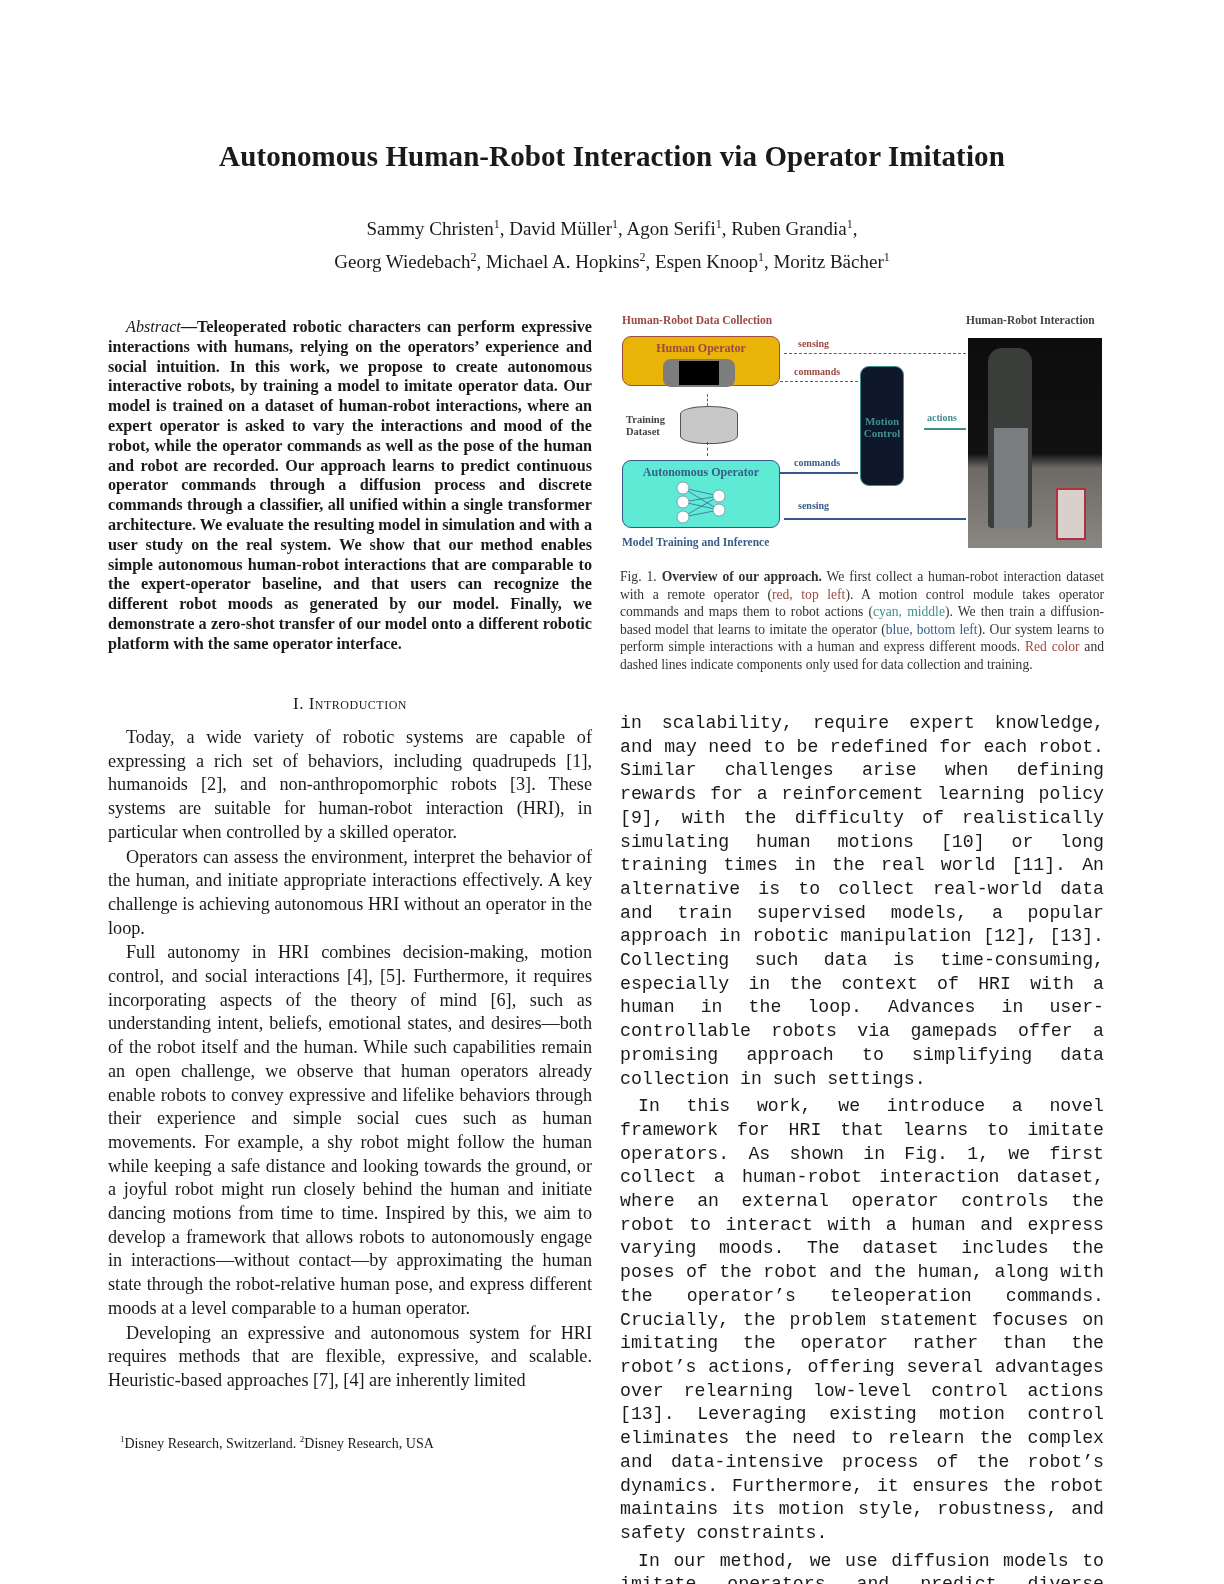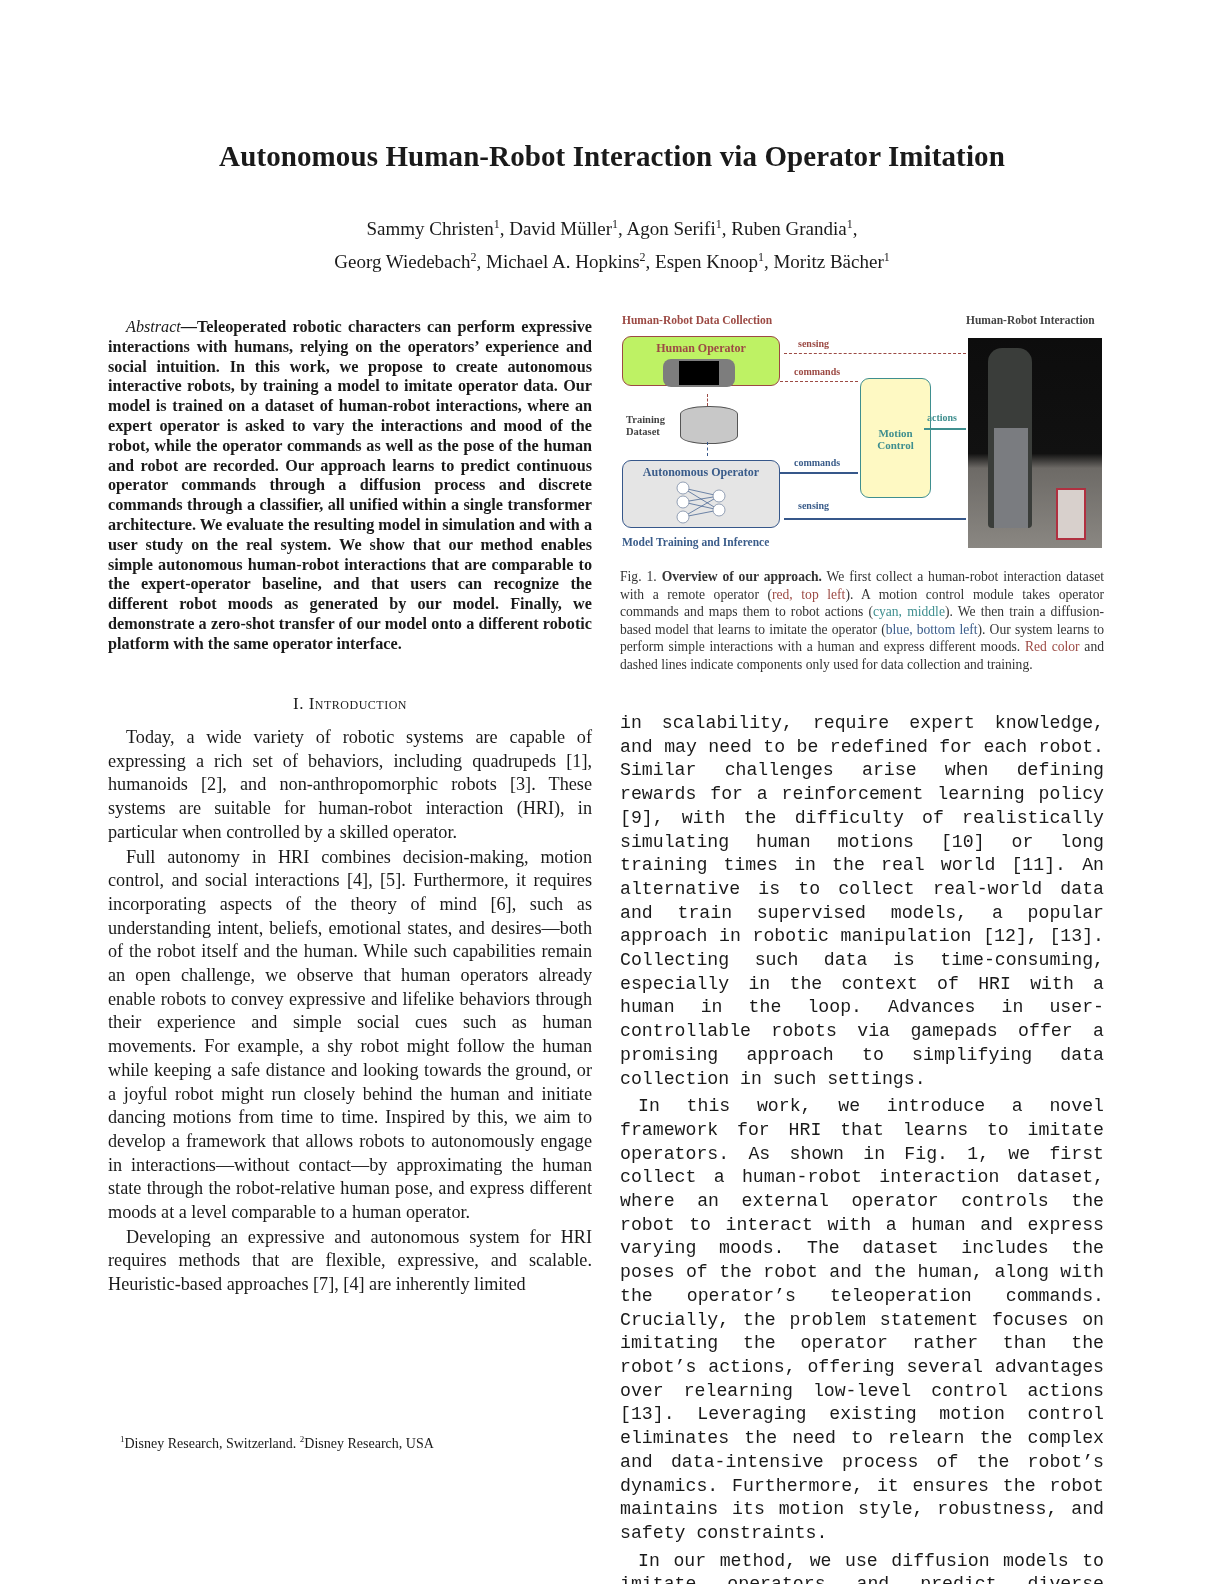--- a/index.html
+++ b/index.html
@@ -59,50 +59,51 @@
 </div>
 
 <div class="abstract">
   <p><span class="lead">Abstract</span><span>—</span><span>Teleoperated robotic characters can perform expressive interactions with humans, relying on the operators’ experience and social intuition. In this work, we propose to create autonomous interactive robots, by training a model to imitate operator data. Our model is trained on a dataset of human-robot interactions, where an expert operator is asked to vary the interactions and mood of the robot, while the operator commands as well as the pose of the human and robot are recorded. Our approach learns to predict continuous operator commands through a diffusion process and discrete commands through a classifier, all unified within a single transformer architecture. We evaluate the resulting model in simulation and with a user study on the real system. We show that our method enables simple autonomous human-robot interactions that are comparable to the expert-operator baseline, and that users can recognize the different robot moods as generated by our model. Finally, we demonstrate a zero-shot transfer of our model onto a different robotic platform with the same operator interface.</span></p>
 </div>
 
 <div class="section-heading">I. Introduction</div>
 
 <div class="col col-left" style="top: 726px;">
   <p>Today, a wide variety of robotic systems are capable of expressing a rich set of behaviors, including quadrupeds [1], humanoids [2], and non-anthropomorphic robots [3]. These systems are suitable for human-robot interaction (HRI), in particular when controlled by a skilled operator.</p>
+  <p>Operators can assess the environment, interpret the behavior of the human, and initiate appropriate interactions effectively. A key challenge is achieving autonomous HRI without an operator in the loop.</p>
   <p>Full autonomy in HRI combines decision-making, motion control, and social interactions [4], [5]. Furthermore, it requires incorporating aspects of the theory of mind [6], such as understanding intent, beliefs, emotional states, and desires—both of the robot itself and the human. While such capabilities remain an open challenge, we observe that human operators already enable robots to convey expressive and lifelike behaviors through their experience and simple social cues such as human movements. For example, a shy robot might follow the human while keeping a safe distance and looking towards the ground, or a joyful robot might run closely behind the human and initiate dancing motions from time to time. Inspired by this, we aim to develop a framework that allows robots to autonomously engage in interactions—without contact—by approximating the human state through the robot-relative human pose, and express different moods at a level comparable to a human operator.</p>
   <p>Developing an expressive and autonomous system for HRI requires methods that are flexible, expressive, and scalable. Heuristic-based approaches [7], [4] are inherently limited</p>
 </div>
 
 <div class="footnote">
   <sup>1</sup><span>Disney Research, Switzerland.</span>
   <sup>2</sup><span>Disney Research, USA</span>
 </div>
 
 <div class="figure">
   <div class="fig-label red" style="left:4px; top:6px;">Human-Robot Data Collection</div>
   <div class="fig-label" style="left:348px; top:6px; color:#444;">Human-Robot Interaction</div>
 
-  <div class="box" style="left:4px; top:28px; width:158px; height:50px; border:1.5px solid #9c4a44; background:#bef264;">
+  <div class="box" style="left:4px; top:28px; width:158px; height:50px; border:1.5px solid #9c4a44; background:#eab308;">
     <div class="box-title red">Human Operator</div>
     <div style="position:absolute; left:40px; top:22px; width:72px; height:28px; background:#7d7d7d; border-radius:8px;">
       <div style="position:absolute; left:16px; top:2px; width:40px; height:24px; background:#000;"></div>
     </div>
   </div>
 
   <div style="position:absolute; left:8px; top:106px; font-weight:bold; font-size:10.5px; line-height:12px; color:#444;">
     <div>Training</div>
     <div>Dataset</div>
   </div>
   <div style="position:absolute; left:62px; top:98px; width:56px; height:36px; background:#c8c8c8; border:1px solid #555; border-radius:28px/8px;"></div>
 
   <div style="position:absolute; left:89px; top:86px; height:12px; border-left:1.5px dashed #9c4a44;"></div>
   <div style="position:absolute; left:89px; top:134px; height:14px; border-left:1.5px dashed #36578a;"></div>
 
-  <div class="box" style="left:4px; top:152px; width:158px; height:68px; border:1.5px solid #36578a; background:#e5e5e5;">
+  <div class="box" style="left:4px; top:152px; width:158px; height:68px; border:1.5px solid #36578a; background:#5eead4;">
     <div class="box-title blue">Autonomous Operator</div>
     <svg style="position:absolute; left:52px; top:20px;" width="56" height="44" viewBox="0 0 56 44">
       <g stroke="#36578a" stroke-width="0.7" fill="none">
         <line x1="8" y1="7" x2="44" y2="15"></line>
           <line x1="8" y1="7" x2="44" y2="29"></line>
         <line x1="8" y1="21" x2="44" y2="15"></line>
           <line x1="8" y1="21" x2="44" y2="29"></line>
         <line x1="8" y1="36" x2="44" y2="15"></line>
           <line x1="8" y1="36" x2="44" y2="29"></line>
       </g>
@@ -110,21 +111,21 @@
         <circle cx="8" cy="7" r="6"></circle>
           <circle cx="8" cy="21" r="6"></circle>
           <circle cx="8" cy="36" r="6"></circle>
         <circle cx="44" cy="15" r="6"></circle>
           <circle cx="44" cy="29" r="6"></circle>
       </g>
     </svg>
   </div>
   <div class="fig-label blue" style="left:4px; top:228px;">Model Training and Inference</div>
 
-  <div class="box" style="left:242px; top:70px; width:71px; height:120px; border:1.5px solid #3f8f8f; background:#fef9c3;">
+  <div class="box" style="left:242px; top:58px; width:44px; height:120px; border:1.5px solid #3f8f8f; background:#0f172a;">
     <div style="position:absolute; top:48px; width:100%; text-align:center; font-weight:bold; font-size:11px; line-height:12px; color:#3f8f8f;">
       <div>Motion</div>
       <div>Control</div>
     </div>
   </div>
 
   <div style="position:absolute; left:166px; top:45px; width:182px; border-top:1.5px dashed #9c4a44;"></div>
   <div class="fig-label red" style="left:180px; top:30px; font-size:10px;">sensing</div>
   <div style="position:absolute; left:162px; top:73px; width:78px; border-top:1.5px dashed #9c4a44;"></div>
   <div class="fig-label red" style="left:176px; top:58px; font-size:10px;">commands</div>

